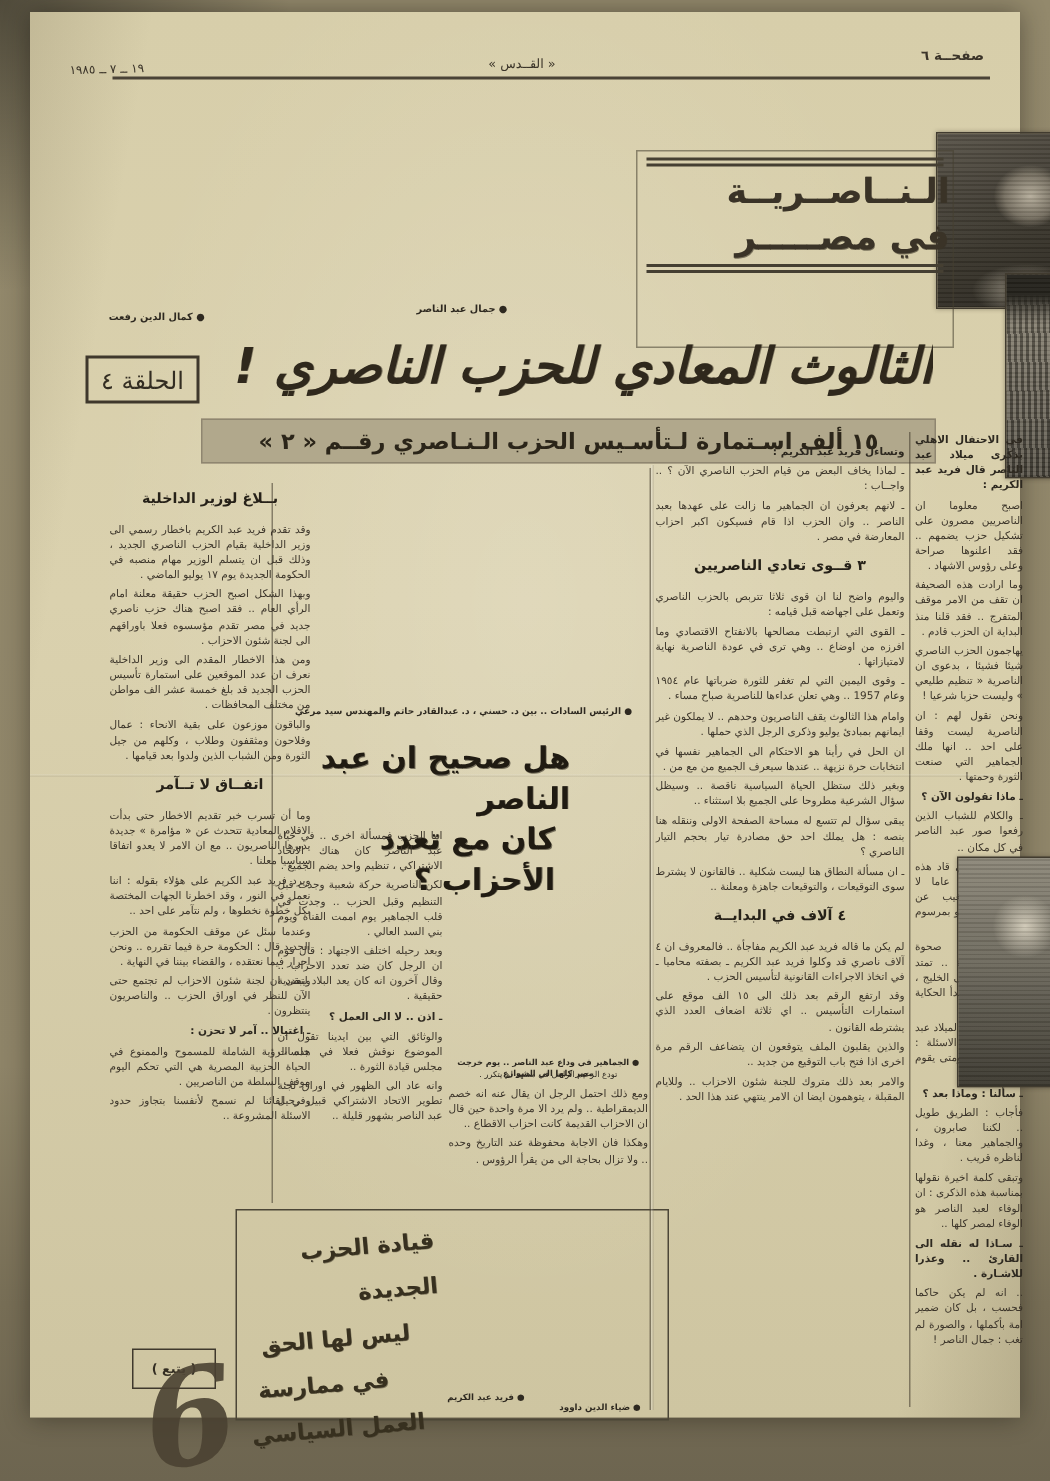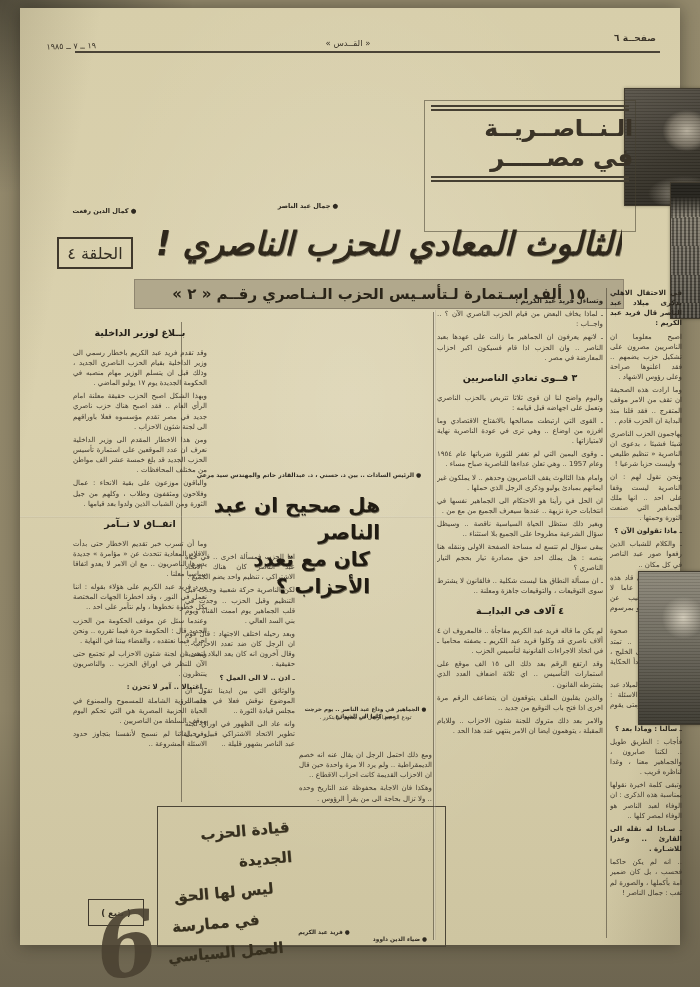--- a/index.html
+++ b/index.html
@@ -133,21 +133,21 @@
   <div class="abs cap" style="left:299px;top:714px;width:133px;font-size:5.5px;font-weight:400;">تودع الزعيم الراحل في مشهد لم يتكرر .</div>
 
   <div class="abs col" style="left:185px;top:552px;width:110px;height:248px;font-size:6.8px;">
       <p class="para">اما الحزب فمسألة اخرى .. في حياة عبد الناصر كان هناك الاتحاد الاشتراكي ، تنظيم واحد يضم الجميع .</p>
       <p class="para">لكن الناصرية حركة شعبية وجدت قبل التنظيم وقبل الحزب .. وجدت في قلب الجماهير يوم اممت القناة ويوم بني السد العالي .</p>
       <p class="para">وبعد رحيله اختلف الاجتهاد : قال قوم ان الرجل كان ضد تعدد الاحزاب .. وقال آخرون انه كان يعد البلاد لتعددية حقيقية .</p>
       <p class="para s-bold">ـ اذن .. لا الى العمل ؟</p>
       <p class="para">والوثائق التي بين ايدينا تقول ان الموضوع نوقش فعلا في جلسات مجلس قيادة الثورة ..</p>
       <p class="para">وانه عاد الى الظهور في اوراق لجنة تطوير الاتحاد الاشتراكي قبيل رحيل عبد الناصر بشهور قليلة ..</p>
     </div>
-  <div class="abs col" style="left:299px;top:724px;width:133px;height:78px;font-size:6.5px;margin-top:26px;">
+  <div class="abs col" style="left:299px;top:724px;width:133px;height:78px;font-size:6.5px;">
       <p class="para">ومع ذلك احتمل الرجل ان يقال عنه انه خصم الديمقراطية .. ولم يرد الا مرة واحدة حين قال ان الاحزاب القديمة كانت احزاب الاقطاع ..</p>
       <p class="para">وهكذا فان الاجابة محفوظة عند التاريخ وحده .. ولا تزال بحاجة الى من يقرأ الرؤوس .</p>
     </div>
 
   <div class="abs" style="left:157px;top:806px;width:287px;height:139px;border:1px solid #4c4637;"></div>
   <div class="abs" style="left:162px;top:812px;width:126px;">
     <div class="callig">قيادة الحزب الجديدة</div>
     <div class="callig" style="padding-right:16px;">ليس لها الحق</div>
     <div class="callig" style="padding-right:30px;">في ممارسة</div>
     <div class="callig" style="padding-right:6px;">العمل السياسي</div>

